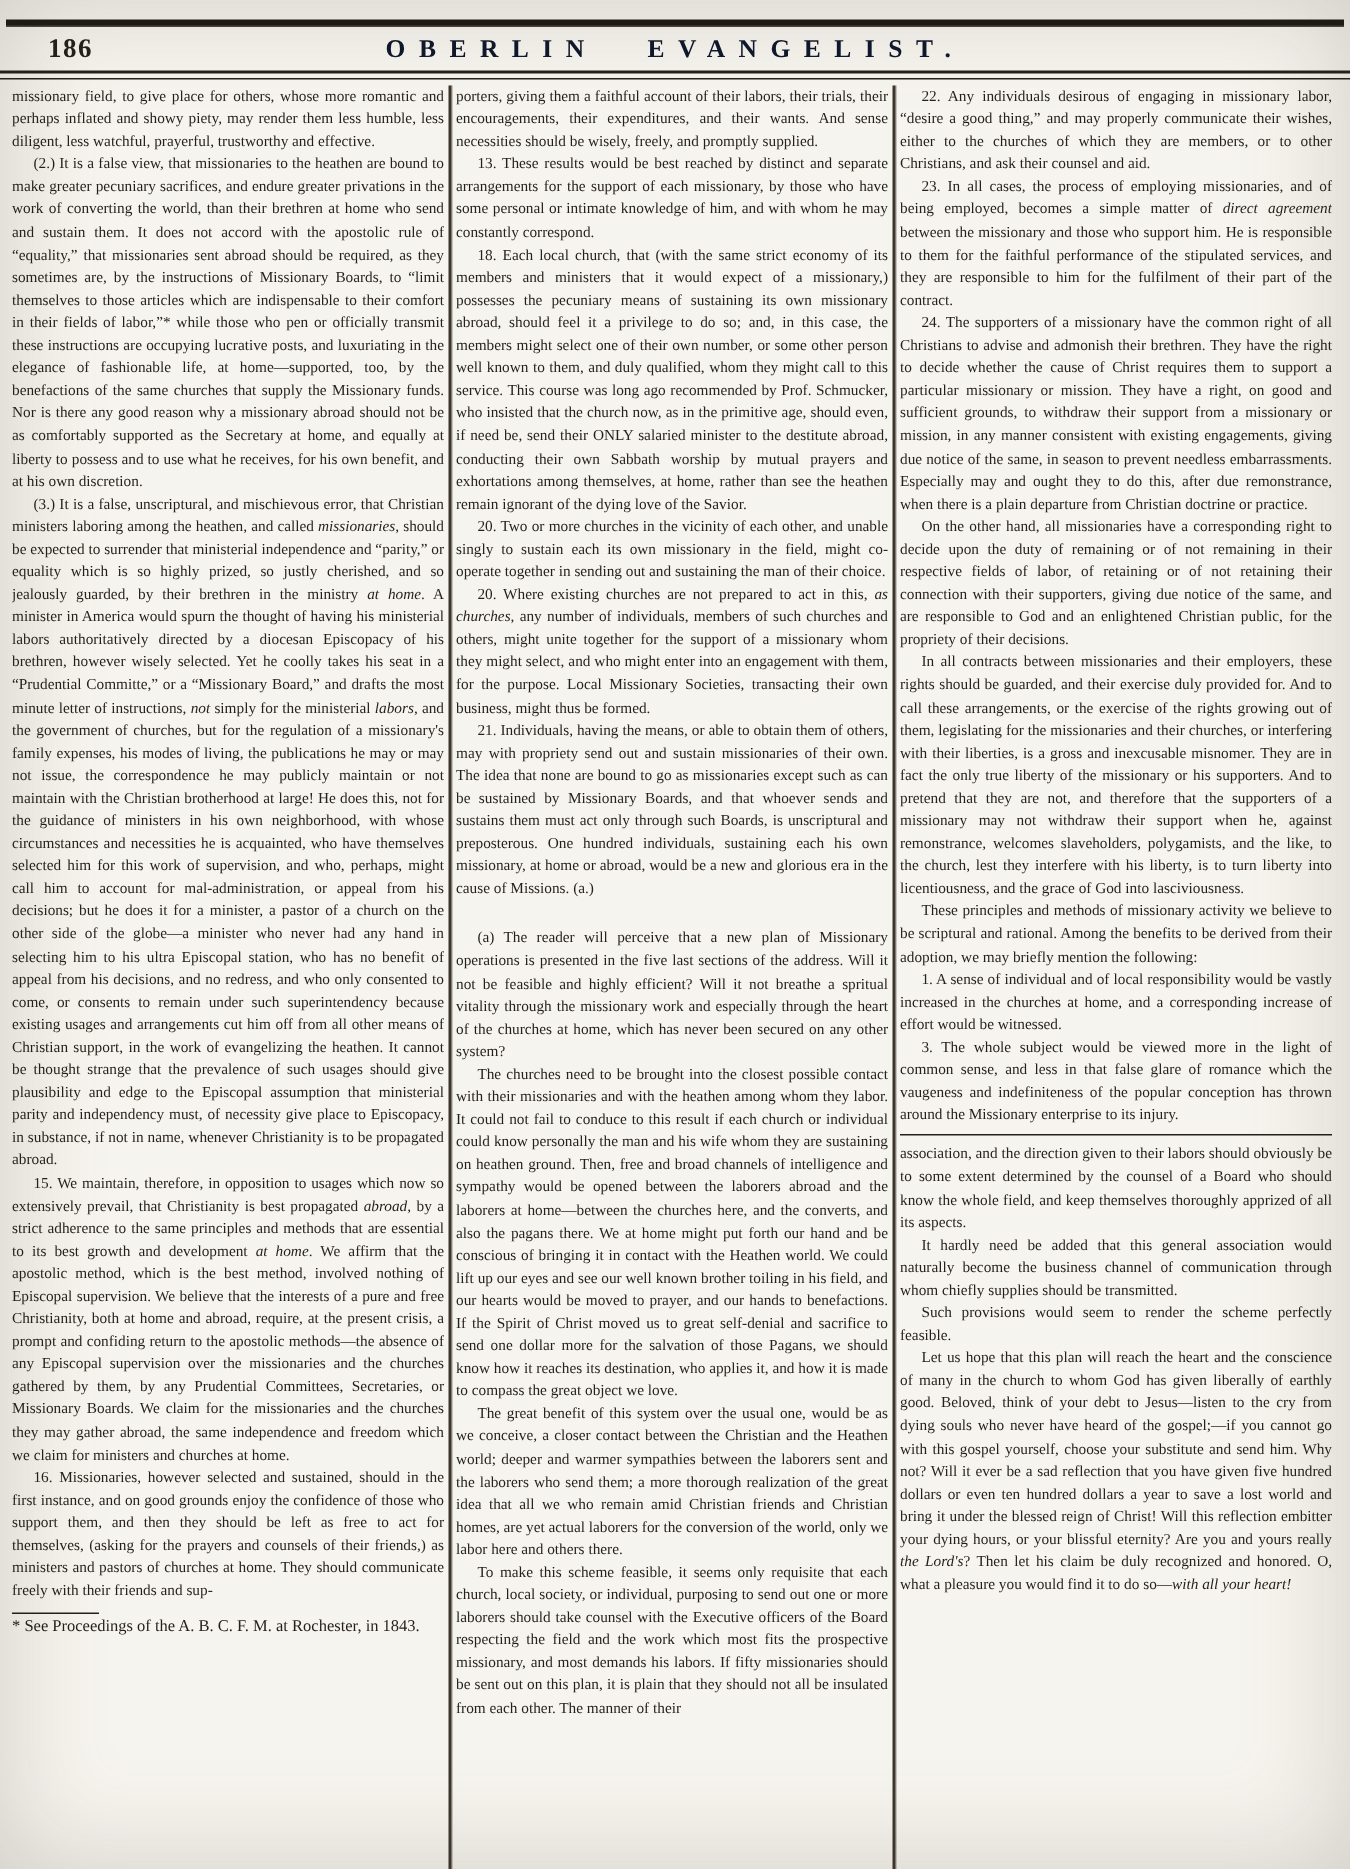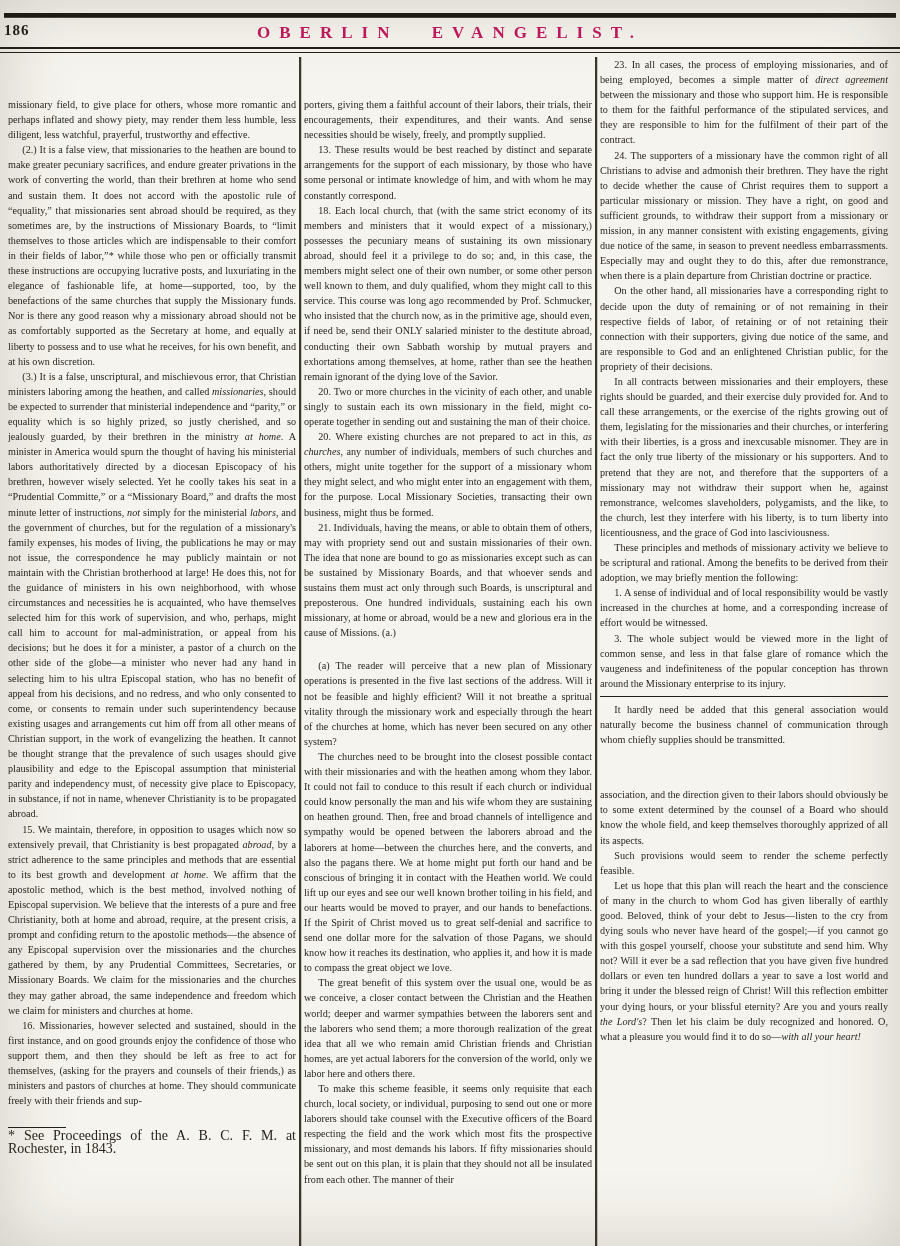--- a/index.html
+++ b/index.html
@@ -21,31 +21,31 @@
     height: 4px;
     background: #1e1a15;
     border-bottom: 1px solid #4a443c;
   }
   .masthead-row {
     position: relative;
     height: 26px;
     margin: 1px 4px 0 4px;
   }
   .page-number {
-    position: absolute; left: 0; top: 3px;
-    font-size: 15px; font-weight: bold;
+    position: absolute; left: 28px; top: 3px;
+    font-size: 18px; font-weight: bold;
     letter-spacing: 1px;
     text-align: right;
   }
   .masthead-title {
     margin: 0; text-align: center;
     font-size: 17px; font-weight: bold;
     letter-spacing: 9px; word-spacing: 20px;
     padding-top: 4px;
-    color: #be185d;
+    color: #0f172a;
   }
   .under-rule {
     margin: 2px 0 0 0;
     height: 3px;
     border-top: 2px solid #241f19;
     border-bottom: 1px solid #241f19;
   }
   .columns {
     display: flex;
     margin: 4px 6px 0 8px;
@@ -59,26 +59,26 @@
     line-height: 15.1px;
     text-align: justify;
   }
   .col-rule {
     flex: 0 0 2px;
     background: #3b352c;
     margin: 0 3px;
     box-shadow: 1px 0 0 rgba(59,53,44,0.25);
   }
   .para { margin: 0; text-indent: 1.4em; }
-  .para.noindent { text-indent: 0; margin-top: 40px; }
+  .para.noindent { text-indent: 0; }
   .para.note { margin-top: 18px; }
   .para.footnote {
-    font-size: 14px;
+    font-size: 11px;
     line-height: 12.5px;
-    margin-top: 19px;
+    margin-top: 7px;
     text-indent: 0.9em;
   }
   .para.footnote::before {
     content: "";
     display: block;
     width: 58px;
     border-top: 1px solid #241f19;
     margin-bottom: 2px;
   }
   .divider-rule {
@@ -116,27 +116,28 @@
         <p class="para indent">20. Two or more churches in the vicinity of each other, and unable singly to sustain each its own missionary in the field, might co-operate together in sending out and sustaining the man of their choice.</p>
         <p class="para indent">20. Where existing churches are not prepared to act in this, <i>as churches</i>, any number of individuals, members of such churches and others, might unite together for the support of a missionary whom they might select, and who might enter into an engagement with them, for the purpose. Local Missionary Societies, transacting their own business, might thus be formed.</p>
         <p class="para indent">21. Individuals, having the means, or able to obtain them of others, may with propriety send out and sustain missionaries of their own. The idea that none are bound to go as missionaries except such as can be sustained by Missionary Boards, and that whoever sends and sustains them must act only through such Boards, is unscriptural and preposterous. One hundred individuals, sustaining each his own missionary, at home or abroad, would be a new and glorious era in the cause of Missions. (a.)</p>
         <p class="para note">(a) The reader will perceive that a new plan of Missionary operations is presented in the five last sections of the address. Will it not be feasible and highly efficient? Will it not breathe a spritual vitality through the missionary work and especially through the heart of the churches at home, which has never been secured on any other system?</p>
         <p class="para indent">The churches need to be brought into the closest possible contact with their missionaries and with the heathen among whom they labor. It could not fail to conduce to this result if each church or individual could know personally the man and his wife whom they are sustaining on heathen ground. Then, free and broad channels of intelligence and sympathy would be opened between the laborers abroad and the laborers at home—between the churches here, and the converts, and also the pagans there. We at home might put forth our hand and be conscious of bringing it in contact with the Heathen world. We could lift up our eyes and see our well known brother toiling in his field, and our hearts would be moved to prayer, and our hands to benefactions. If the Spirit of Christ moved us to great self-denial and sacrifice to send one dollar more for the salvation of those Pagans, we should know how it reaches its destination, who applies it, and how it is made to compass the great object we love.</p>
         <p class="para indent">The great benefit of this system over the usual one, would be as we conceive, a closer contact between the Christian and the Heathen world; deeper and warmer sympathies between the laborers sent and the laborers who send them; a more thorough realization of the great idea that all we who remain amid Christian friends and Christian homes, are yet actual laborers for the conversion of the world, only we labor here and others there.</p>
         <p class="para indent">To make this scheme feasible, it seems only requisite that each church, local society, or individual, purposing to send out one or more laborers should take counsel with the Executive officers of the Board respecting the field and the work which most fits the prospective missionary, and most demands his labors. If fifty missionaries should be sent out on this plan, it is plain that they should not all be insulated from each other. The manner of their</p>
       </section>
     <div class="col-rule"></div>
     <section class="col">
+        <p class="para indent">22. Any individuals desirous of engaging in missionary labor, “desire a good thing,” and may properly communicate their wishes, either to the churches of which they are members, or to other Christians, and ask their counsel and aid.</p>
         <p class="para indent">23. In all cases, the process of employing missionaries, and of being employed, becomes a simple matter of <i>direct agreement</i> between the missionary and those who support him. He is responsible to them for the faithful performance of the stipulated services, and they are responsible to him for the fulfilment of their part of the contract.</p>
         <p class="para indent">24. The supporters of a missionary have the common right of all Christians to advise and admonish their brethren. They have the right to decide whether the cause of Christ requires them to support a particular missionary or mission. They have a right, on good and sufficient grounds, to withdraw their support from a missionary or mission, in any manner consistent with existing engagements, giving due notice of the same, in season to prevent needless embarrassments. Especially may and ought they to do this, after due remonstrance, when there is a plain departure from Christian doctrine or practice.</p>
         <p class="para indent">On the other hand, all missionaries have a corresponding right to decide upon the duty of remaining or of not remaining in their respective fields of labor, of retaining or of not retaining their connection with their supporters, giving due notice of the same, and are responsible to God and an enlightened Christian public, for the propriety of their decisions.</p>
         <p class="para indent">In all contracts between missionaries and their employers, these rights should be guarded, and their exercise duly provided for. And to call these arrangements, or the exercise of the rights growing out of them, legislating for the missionaries and their churches, or interfering with their liberties, is a gross and inexcusable misnomer. They are in fact the only true liberty of the missionary or his supporters. And to pretend that they are not, and therefore that the supporters of a missionary may not withdraw their support when he, against remonstrance, welcomes slaveholders, polygamists, and the like, to the church, lest they interfere with his liberty, is to turn liberty into licentiousness, and the grace of God into lasciviousness.</p>
         <p class="para indent">These principles and methods of missionary activity we believe to be scriptural and rational. Among the benefits to be derived from their adoption, we may briefly mention the following:</p>
         <p class="para indent">1. A sense of individual and of local responsibility would be vastly increased in the churches at home, and a corresponding increase of effort would be witnessed.</p>
         <p class="para indent">3. The whole subject would be viewed more in the light of common sense, and less in that false glare of romance which the vaugeness and indefiniteness of the popular conception has thrown around the Missionary enterprise to its injury.</p>
         <div class="divider-rule"></div>
+        <p class="para noindent">association, and the direction given to their labors should obviously be to some extent determined by the counsel of a Board who should know the whole field, and keep themselves thoroughly apprized of all its aspects.</p>
         <p class="para indent">It hardly need be added that this general association would naturally become the business channel of communication through whom chiefly supplies should be transmitted.</p>
-        <p class="para noindent">association, and the direction given to their labors should obviously be to some extent determined by the counsel of a Board who should know the whole field, and keep themselves thoroughly apprized of all its aspects.</p>
         <p class="para indent">Such provisions would seem to render the scheme perfectly feasible.</p>
         <p class="para indent">Let us hope that this plan will reach the heart and the conscience of many in the church to whom God has given liberally of earthly good. Beloved, think of your debt to Jesus—listen to the cry from dying souls who never have heard of the gospel;—if you cannot go with this gospel yourself, choose your substitute and send him. Why not? Will it ever be a sad reflection that you have given five hundred dollars or even ten hundred dollars a year to save a lost world and bring it under the blessed reign of Christ! Will this reflection embitter your dying hours, or your blissful eternity? Are you and yours really <i>the Lord's</i>? Then let his claim be duly recognized and honored. O, what a pleasure you would find it to do so—<i>with all your heart!</i></p>
       </section>
   </main>
 </div>
 
 </body></html>

